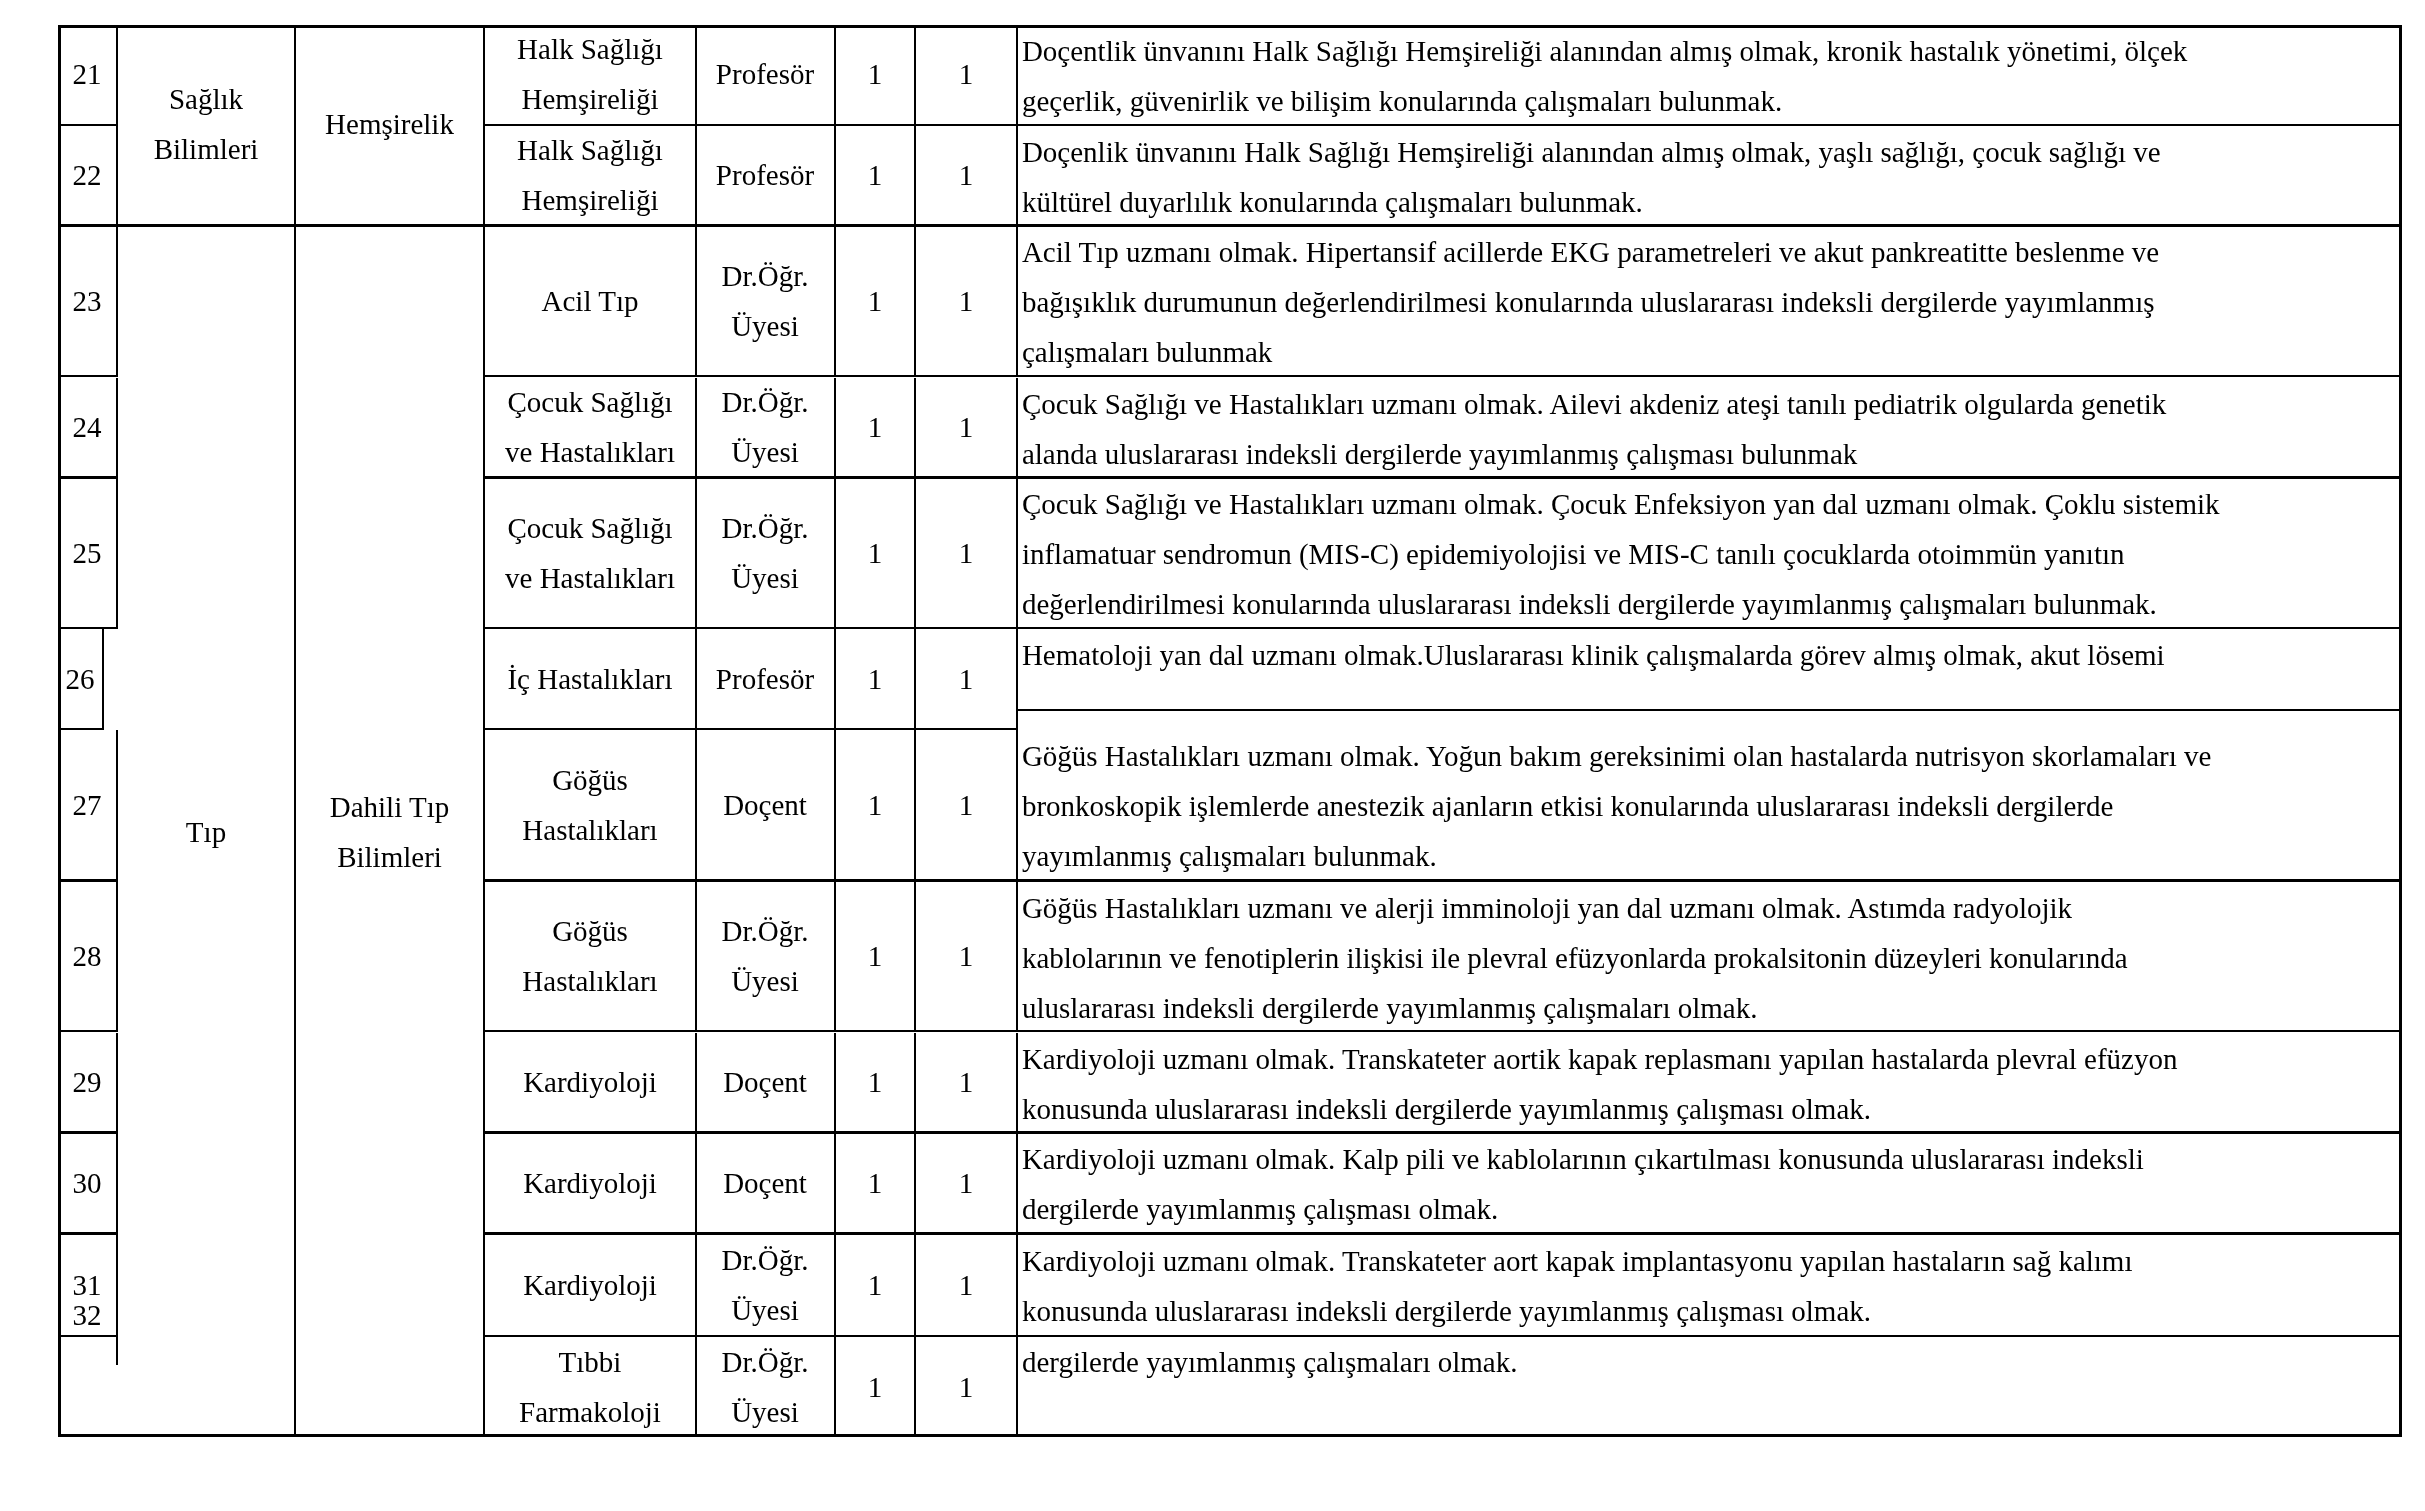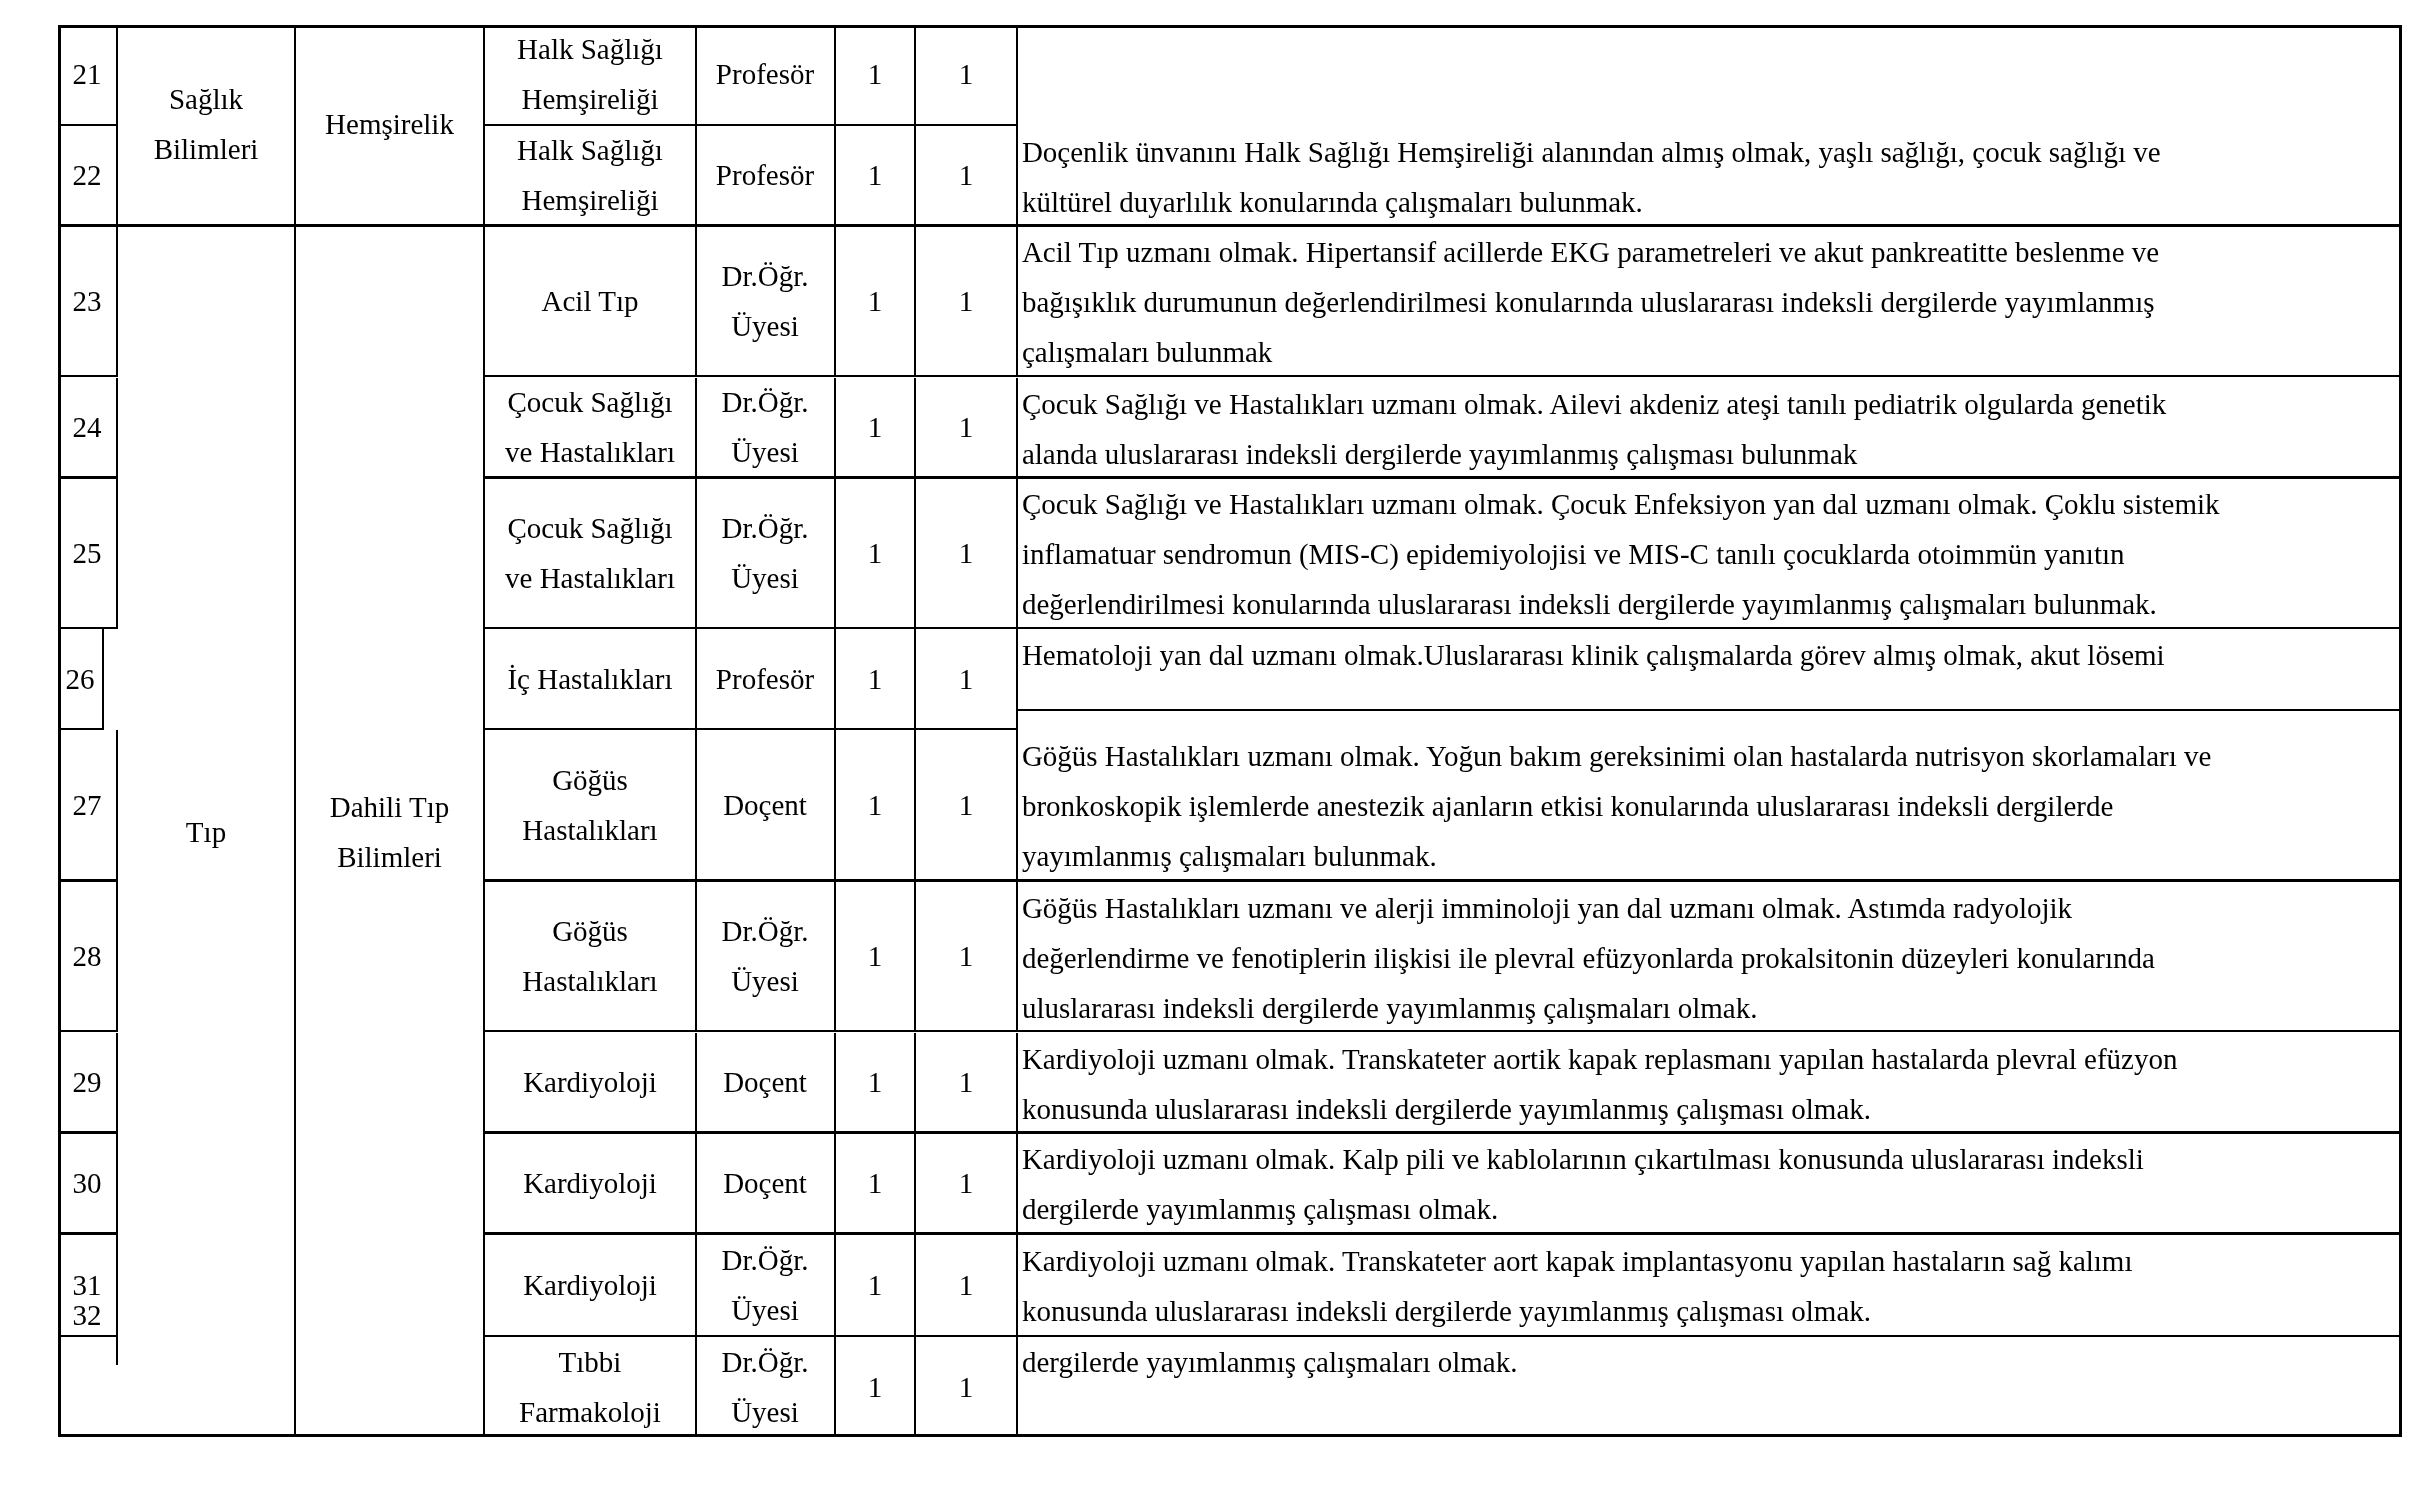--- a/index.html
+++ b/index.html
@@ -57,20 +57,26 @@
       <span class="txt stack" style="white-space: nowrap;">
         <span>Profesör</span>
       </span>
     </div>
     <div class="cell " style="left: 775px; top: -3.1px; width: 80px; height: 101px;">
       <span class="txt" style="white-space: nowrap;">1</span>
     </div>
     <div class="cell " style="left: 855px; top: -3.1px; width: 102px; height: 101px;">
       <span class="txt" style="white-space: nowrap;">1</span>
     </div>
+    <div class="cell desc last-col" style="left: 957px; top: -3.1px; width: 1384px; height: 101px;">
+      <span class="txt stack" style="white-space: nowrap;">
+        <span style="display: block;">Doçentlik ünvanını Halk Sağlığı Hemşireliği alanından almış olmak, kronik hastalık yönetimi, ölçek</span>
+        <span style="display: block;">geçerlik, güvenirlik ve bilişim konularında çalışmaları bulunmak.</span>
+      </span>
+    </div>
     <div class="cell  thick-b" style="left: -3.1px; top: 98px; width: 60px; height: 101px;">
       <span class="txt" style="white-space: nowrap;">22</span>
     </div>
     <div class="cell  thick-b" style="left: 424px; top: 98px; width: 212px; height: 101px;">
       <span class="txt stack" style="white-space: nowrap;">
         <span>Halk Sağlığı</span>
         <span>Hemşireliği</span>
       </span>
     </div>
     <div class="cell  thick-b" style="left: 635px; top: 98px; width: 140px; height: 101px;">
@@ -240,21 +246,21 @@
     </div>
     <div class="cell " style="left: 775px; top: 854px; width: 80px; height: 150px;">
       <span class="txt" style="white-space: nowrap;">1</span>
     </div>
     <div class="cell " style="left: 855px; top: 854px; width: 102px; height: 150px;">
       <span class="txt" style="white-space: nowrap;">1</span>
     </div>
     <div class="cell desc last-col" style="left: 957px; top: 854px; width: 1384px; height: 150px;">
       <span class="txt stack" style="white-space: nowrap;">
         <span style="display: block;">Göğüs Hastalıkları uzmanı ve alerji imminoloji yan dal uzmanı olmak. Astımda radyolojik</span>
-        <span style="display: block;">değerlendirme ve fenotiplerin ilişkisi ile plevral efüzyonlarda prokalsitonin düzeyleri konularında</span>
+        <span style="display: block;">kablolarının ve fenotiplerin ilişkisi ile plevral efüzyonlarda prokalsitonin düzeyleri konularında</span>
         <span style="display: block;">uluslararası indeksli dergilerde yayımlanmış çalışmaları olmak.</span>
       </span>
     </div>
     <div class="cell  thick-b" style="left: -3.1px; top: 1005px; width: 60px; height: 101px;">
       <span class="txt" style="white-space: nowrap;">29</span>
     </div>
     <div class="cell  thick-b" style="left: 424px; top: 1005px; width: 212px; height: 101px;">
       <span class="txt stack" style="white-space: nowrap;">
         <span>Kardiyoloji</span>
       </span>

